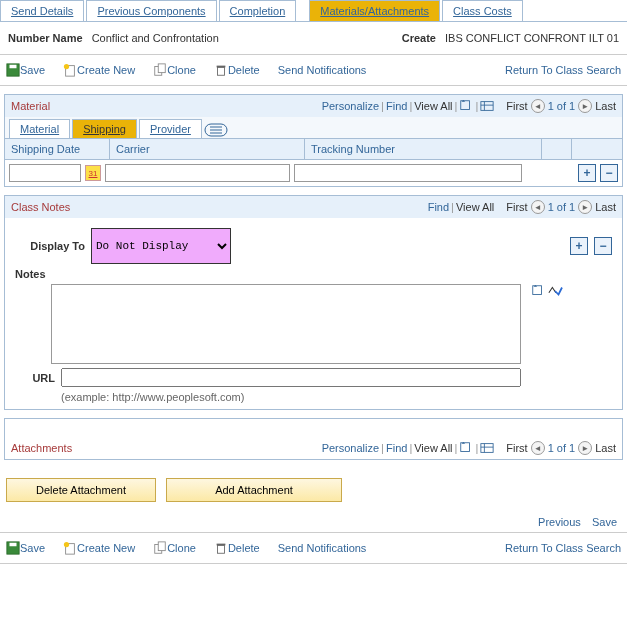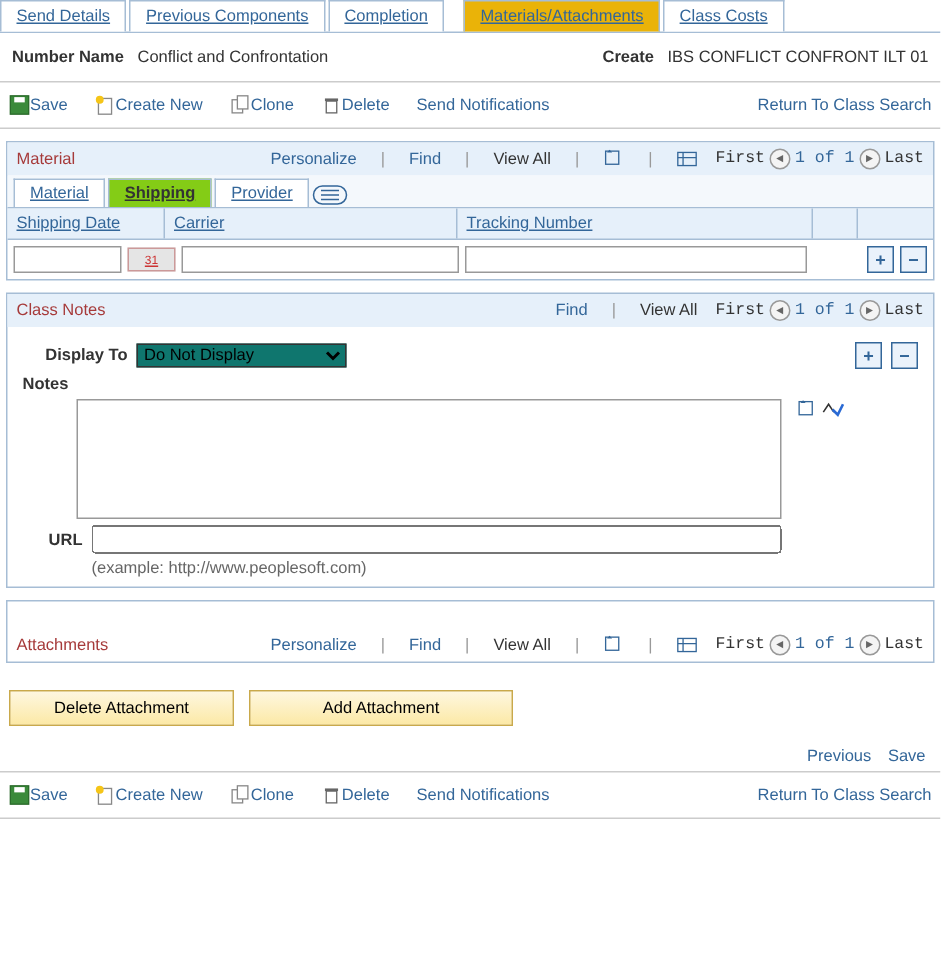--- a/index.html
+++ b/index.html
@@ -9,40 +9,40 @@
 .tab span { text-decoration: underline; }
 .tab.active { background: #eab308; font-weight: normal; margin-left: 11px; }
 .header-row { display: flex; justify-content: space-between; padding: 10px 8px; border-bottom: 1px solid #ccc; }
 .header-row .lbl { font-weight: bold; margin-right: 6px; }
 .toolbar { display: flex; align-items: center; padding: 8px 6px; border-bottom: 1px solid #ccc; gap: 18px; }
 .toolbar .tb-item { display: flex; align-items: center; gap: 0; color: #336699; cursor: pointer; }
 .toolbar .right { margin-left: auto; }
 .section { border: 1px solid #a6bdd5; margin: 8px 4px; }
 .section-hdr { background: #e6f0fa; padding: 4px 6px; display: flex; align-items: center; }
 .section-title { color: #a63a3a; font-weight: normal; }
-.hdr-links { margin-left: auto; display: flex; align-items: center; gap: 16px; color: #336699; }
+.hdr-links { margin-left: auto; display: flex; align-items: center; gap: 2px; color: #336699; }
 .hdr-links .sep { color: #999; }
 .hdr-links .vl { color: #333; }
-.nav-group { display: flex; align-items: center; gap: 3px; margin-left: 12px; color: #333; font-family: Liberation Mono, monospace; }
+.nav-group { display: flex; align-items: center; gap: 3px; margin-left: 12px; color: #333; }
 .nav-btn { width: 14px; height: 14px; border: 1px solid #999; border-radius: 50%; background: #f4f4f4; display: inline-flex; align-items: center; justify-content: center; font-size: 8px; color: #666; cursor: pointer; }
 .link { color: #336699; cursor: pointer; }
 .sub-tabs { display: flex; background: #f4f8fc; border-bottom: 1px solid #a6bdd5; padding: 2px 4px 0; gap: 2px; align-items: flex-end; }
 .sub-tab { padding: 3px 10px; border: 1px solid #a6bdd5; border-bottom: none; background: #fff; color: #336699; cursor: pointer; }
 .sub-tab span { text-decoration: underline; }
-.sub-tab.active { background: #84cc16; font-weight: bold; color: #333; }
+.sub-tab.active { background: #eab308; font-weight: normal; color: #333; }
 .grid-hdr { display: flex; background: #e6f0fa; border-bottom: 1px solid #a6bdd5; }
-.grid-hdr div { padding: 4px 6px; color: #336699; border-right: 1px solid #a6bdd5; text-decoration: underline; }
+.grid-hdr div { padding: 4px 6px; color: #336699; border-right: 1px solid #a6bdd5; }
 .grid-row { display: flex; align-items: center; padding: 4px 4px; gap: 4px; }
 .grid-row input[type=text] { border: 1px solid #999; height: 18px; padding: 1px 2px; font-size: 11px; }
 .sq-btn { width: 18px; height: 18px; border: 1px solid #336699; background: #eaf2fb; color: #336699; display: inline-flex; align-items: center; justify-content: center; font-weight: bold; cursor: pointer; font-size: 12px; }
-.cal-icon { width: 32px; height: 16px; background: #e5e5e5; border: 1px solid #c99; display: inline-flex; align-items: center; justify-content: center; font-size: 8px; color: #c33; cursor: pointer; text-decoration: underline; }
+.cal-icon { width: 16px; height: 16px; background: #fde047; border: 1px solid #c99; display: inline-flex; align-items: center; justify-content: center; font-size: 8px; color: #c33; cursor: pointer; text-decoration: underline; }
 .notes-body { padding: 6px 10px; }
 .fld-row { display: flex; align-items: center; margin: 4px 0; gap: 6px; }
 .fld-row .fl { font-weight: bold; width: 70px; text-align: right; }
-select { font-size: 11px; border: 1px solid #333; background: #0f766e; height: 16px; }
+select { font-size: 11px; border: 1px solid #333; background: #f0abfc; height: 36px; font-family: Liberation Mono, monospace; }
 textarea { width: 470px; height: 80px; border: 1px solid #999; font-size: 11px; resize: none; }
 .hint { color: #666; margin-left: 76px; }
 .btn { background: linear-gradient(#fef7e0,#fce9a6); border: 1px solid #c9a94b; padding: 5px 18px; cursor: pointer; font-size: 11px; }
 .btn-row { display: flex; gap: 10px; padding: 10px 6px; }
 .footer-nav { text-align: right; padding: 4px 10px; color: #336699; }
 .footer-nav span { cursor: pointer; margin-left: 8px; }
 .icon-sm { display: inline-block; width: 14px; height: 14px; vertical-align: middle; }
 .spell-icon { width: 16px; height: 14px; }
 </style>
 </head>

